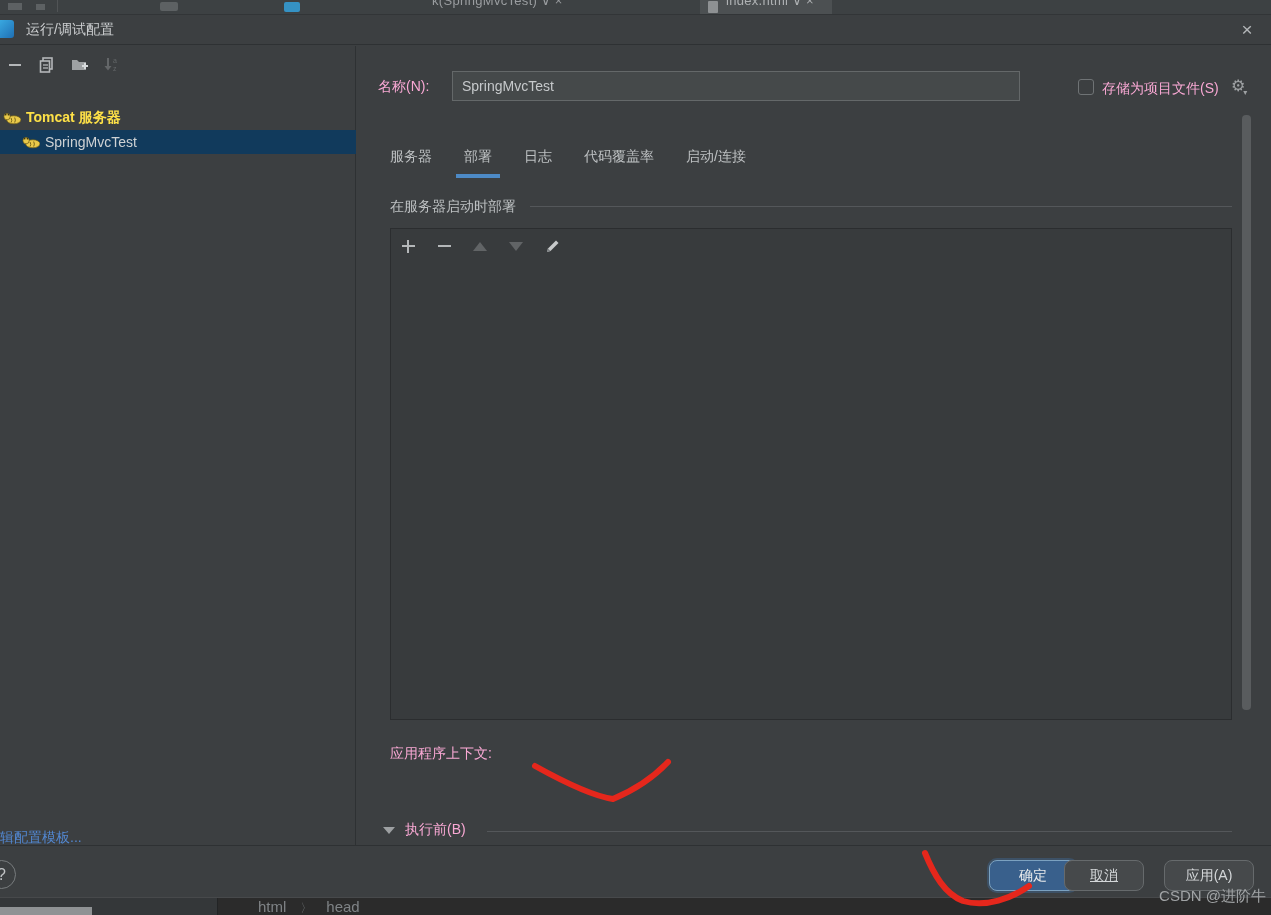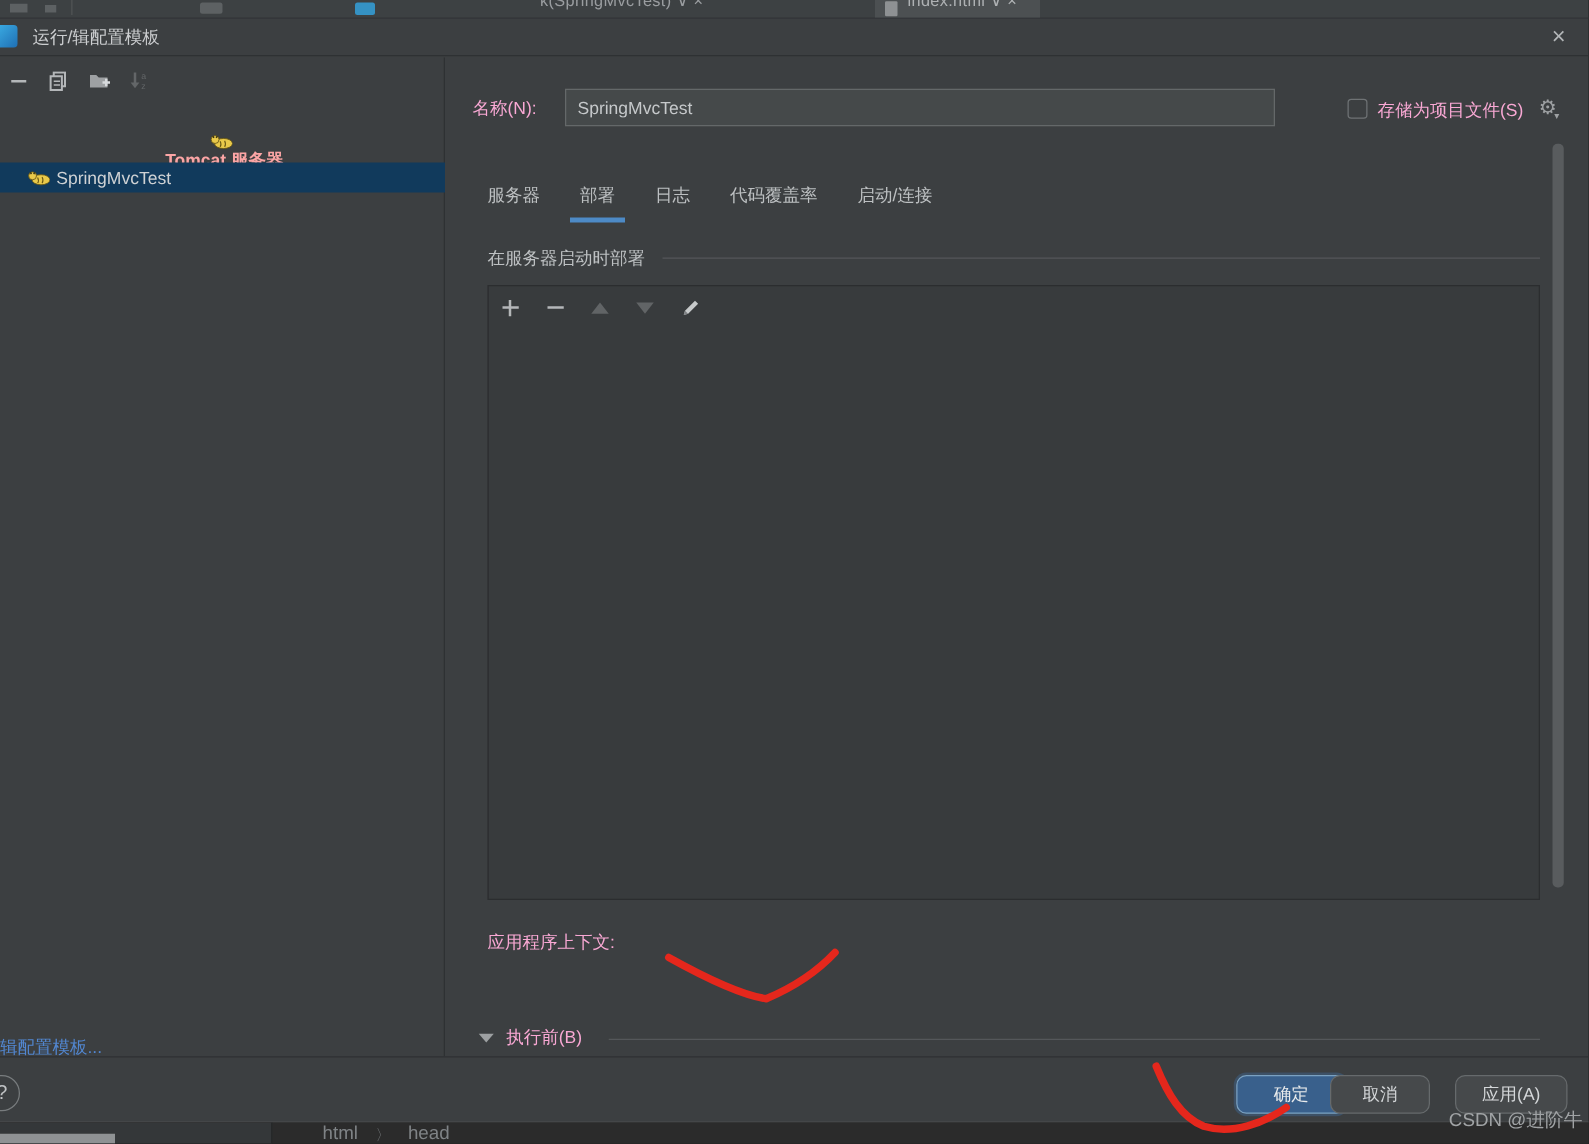--- a/index.html
+++ b/index.html
@@ -25,21 +25,21 @@
   .dlg-icon{position:absolute;left:0;top:5px;width:14px;height:18px;background:linear-gradient(135deg,#39a8e0,#1f6fb4);border-radius:0 3px 3px 0;}
   .dlg-title{position:absolute;left:26px;top:6px;font-size:14px;color:#ccced0;}
   .close-btn{position:absolute;right:14px;top:5px;width:20px;height:20px;cursor:pointer;color:#b3b6b8;font-size:19px;line-height:19px;text-align:center;}
 
   
   .sidebar{position:absolute;left:0;top:31px;width:356px;height:799px;border-right:1px solid #2e3133;}
   .side-toolbar{position:absolute;left:6px;top:8px;height:22px;display:flex;gap:14px;align-items:center;}
   .tb-btn{width:18px;height:18px;display:flex;align-items:center;justify-content:center;cursor:pointer;}
   .icon-minus{width:12px;height:2px;background:#b4b7b9;}
   .tree-row{position:absolute;left:0;width:356px;height:24px;display:flex;align-items:center;font-size:14px;color:#cfd2d4;cursor:pointer;}
-  .tree-row.group{font-weight:bold;color:#fca5a5;flex-direction:column;}
+  .tree-row.group{font-weight:bold;color:#fde047;}
   .tree-row.sel{background:#113a5c;}
   .tree-icon{margin-right:5px;flex:0 0 auto;}
   .edit-tpl-link{position:absolute;left:0px;top:783px;font-size:14px;color:#5287d1;cursor:pointer;}
 
   
   .lbl{font-size:14px;color:#f9a8d4;}
   .name-input{position:absolute;left:452px;top:56px;width:568px;height:30px;background:#45494a;border:1px solid#646869;color:#c6c9cb;font-size:14px;padding:0 9px;outline:none;}
   .chk-box{position:absolute;left:1078px;top:64px;width:16px;height:16px;border:1.5px solid #6f7375;border-radius:3px;background:#3c3f41;cursor:pointer;}
   .gear{position:absolute;left:1231px;top:61px;font-size:16px;color:#9ea1a3;cursor:pointer;}
   .gear:after{content:"▾";font-size:8px;color:#9ea1a3;position:relative;top:4px;left:-2px;}
@@ -70,21 +70,21 @@
   .chev-down{width:0;height:0;border-left:6px solid transparent;border-right:6px solid transparent;border-top:7px solid #9da0a2;}
 
   .before-launch{position:absolute;left:383px;top:806px;display:flex;align-items:center;gap:10px;cursor:pointer;}
 
   
   .footer-sep{position:absolute;left:0;top:830px;width:1271px;height:1px;background:#2e3133;}
   .help-btn{position:absolute;left:-13px;top:845px;width:29px;height:29px;border:1.5px solid #787c7e;border-radius:50%;color:#c0c3c5;font-size:16px;display:flex;align-items:center;justify-content:center;cursor:pointer;}
   .btn{position:absolute;top:845px;height:31px;border-radius:8px;font-size:14px;text-align:center;line-height:29px;cursor:pointer;}
   .btn-ok{left:955px;width:88px;background:#39608c;border:1px solid #7ba1c0;color:#e9ebec;box-shadow:0 0 0 2px rgba(62,104,148,.45);margin-left:34px;}
   .btn-plain{background:#46494b;border:1px solid #666a6c;color:#d4d7d9;}
-  .btn-cancel{left:1064px;width:80px;}
+  .btn-cancel{left:1064px;width:80px;text-decoration:underline;}
   .btn-apply{left:1164px;width:90px;}
 
   .v-scrollbar{position:absolute;left:1242px;top:100px;width:9px;height:595px;background:#595c5e;border-radius:4px;cursor:pointer;}
 
   .watermark{position:absolute;left:1020px;top:887px;width:246px;text-align:right;font-size:15px;color:#a0a3a5;}
 
   .annot{position:absolute;left:0;top:0;width:1271px;height:915px;pointer-events:none;}
   svg{display:block;}
 </style>
 </head>
@@ -102,21 +102,21 @@
     <div class="tab-sel">
       <div class="mini-file" style="left:8px;"></div>
       <div class="tab-frag" style="left:26px;color:#aeb1b3;">index.html ∨ ×</div>
     </div>
   </div>
 
   <div class="abs dialog">
 
     <div class="titlebar">
       <div class="dlg-icon"></div>
-      <div class="dlg-title">运行/辑配置模板</div>
+      <div class="dlg-title">运行/调试配置</div>
       <div class="close-btn"><span>×</span></div>
     </div>
 
     <div class="sidebar">
       <div class="side-toolbar">
         <div class="tb-btn">
             <div class="icon-minus"></div>
           </div>
         <div class="tb-btn">
           <svg width="16" height="16" viewBox="0 0 16 16">

